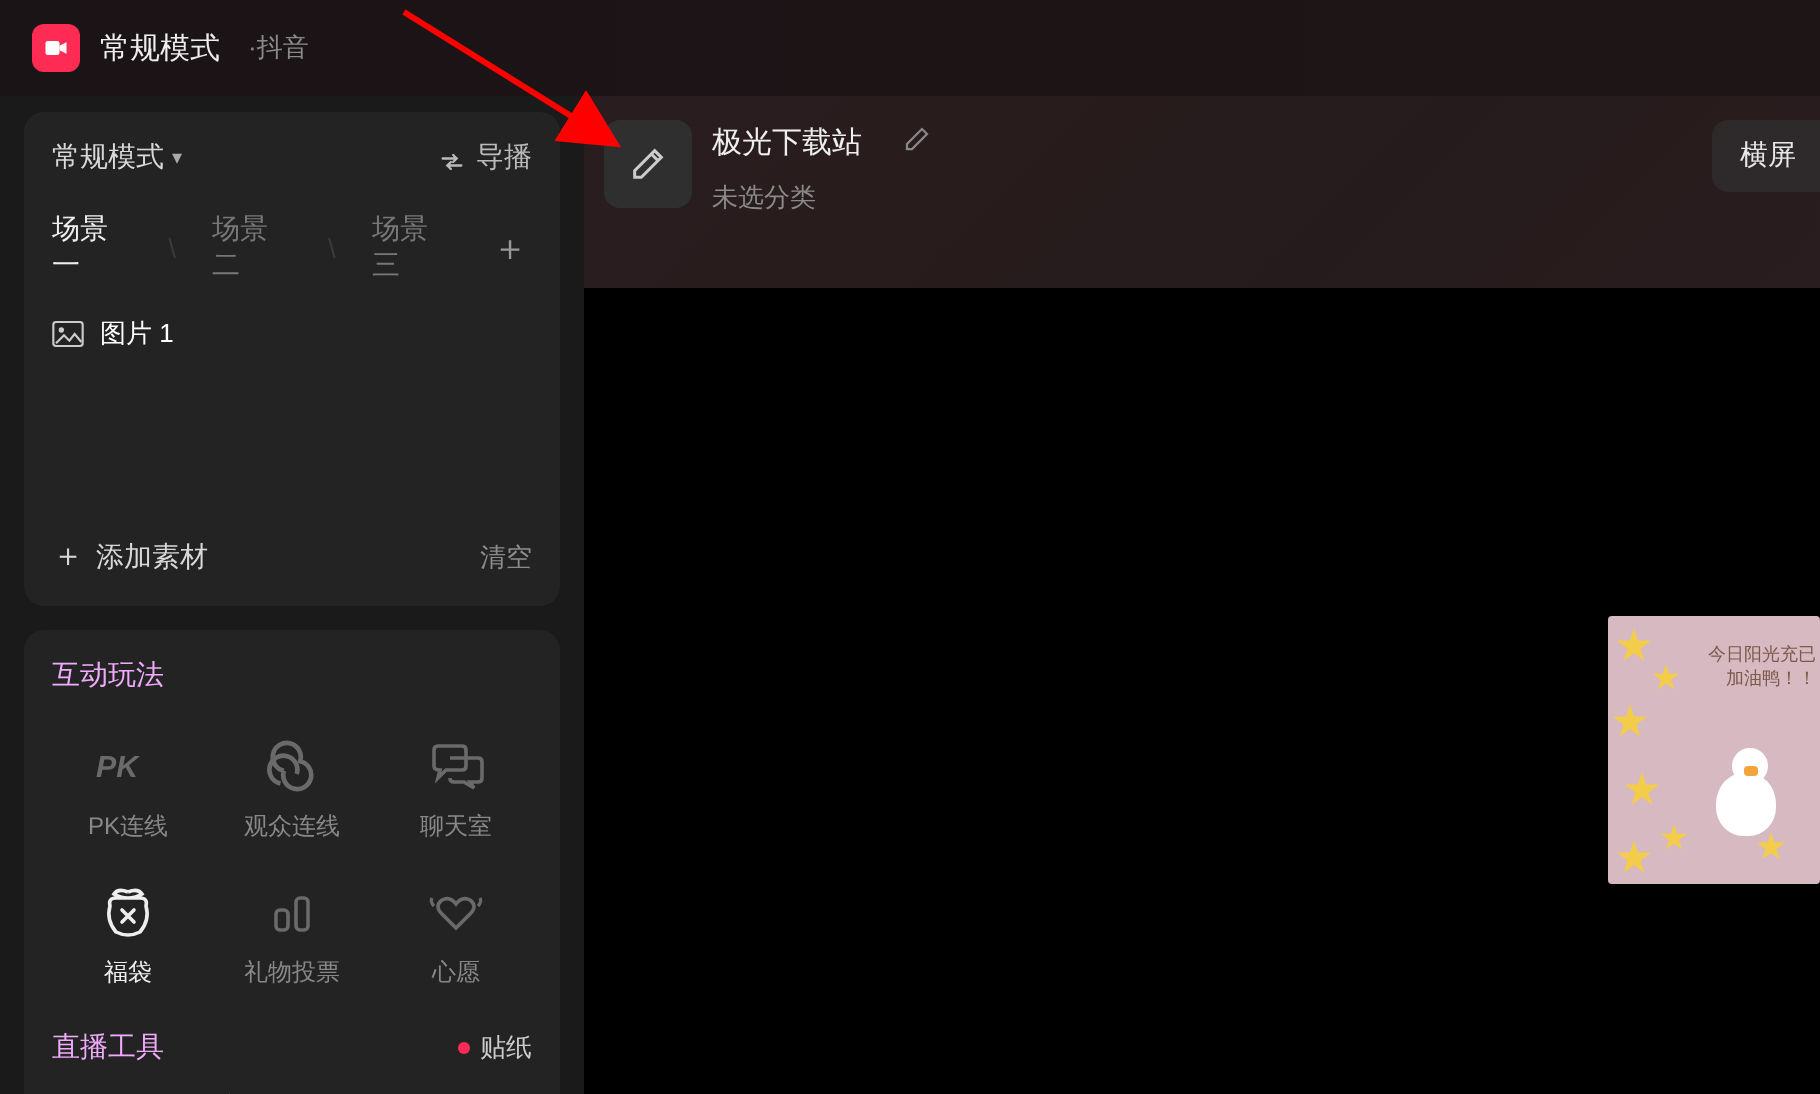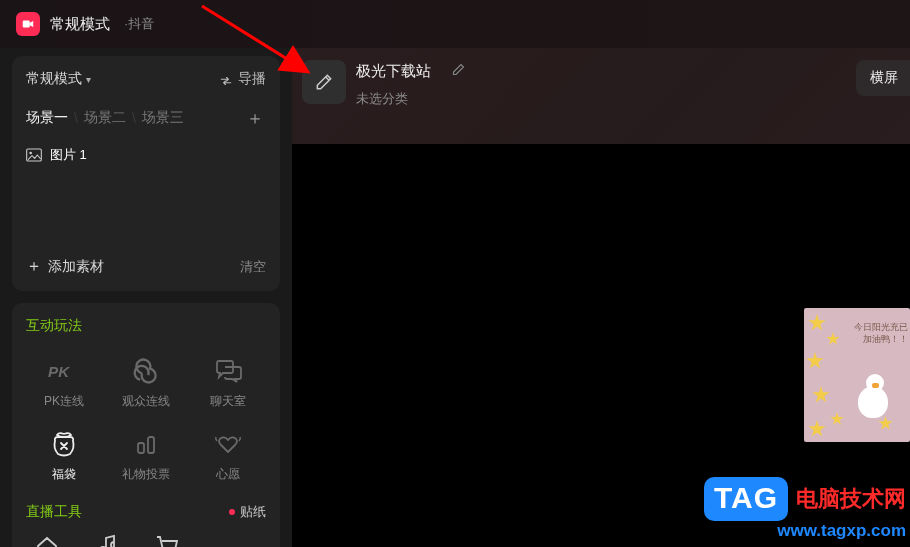--- a/index.html
+++ b/index.html
@@ -65,21 +65,21 @@
 }
 .mode-select { display: flex; align-items: center; gap: 4px; cursor: pointer; }
 .caret-down { font-size: 10px; color: #aaa; }
 .guide { display: flex; align-items: flex-end; gap: 5px; color: #bbb; cursor: pointer; }
 .swap-icn { width: 14px; height: 14px; }
 
 .scene-tabs {
   display: flex;
   align-items: center;
   margin-top: 18px;
-  gap: 6px;
+  gap: 18px;
   font-size: 14px;
 }
 .scene-tab { color: #777; cursor: pointer; }
 .scene-tab.active { color: #eee; }
 .sep { color: #3a3a3a; }
 .plus-scene { margin-left: auto; color: #999; font-size: 18px; cursor: pointer; padding: 0 2px; }
 
 .src-item {
   display: flex;
   align-items: center;
@@ -104,21 +104,21 @@
   align-items: center;
   gap: 6px;
   font-size: 14px;
   color: #d8d8d8;
   cursor: pointer;
 }
 .clear-btn { font-size: 13px; color: #8c8c8c; cursor: pointer; }
 
 
 .panel2 { padding: 14px 14px 4px 14px; }
-.section-title { font-size: 14px; color: #84cc16; margin-bottom: 14px; }
+.section-title { font-size: 14px; color: #f0abfc; margin-bottom: 14px; }
 .grid4 {
   display: grid;
   grid-template-columns: repeat(3, 1fr);
   gap: 6px;
   margin-bottom: 10px;
 }
 .g-item {
   display: flex;
   flex-direction: column;
   align-items: center;
@@ -445,27 +445,20 @@
         <div>今日阳光充已</div>
         <div>加油鸭！！</div>
       </div>
       <div class="duck">
         <div class="duck-body"></div>
         <div class="duck-head"></div>
         <div class="duck-beak"></div>
       </div>
     </div>
 
-    <div class="tag-wm">
-      <div class="tag-row">
-        <div class="tag-badge">TAG</div>
-        <div class="tag-cn">电脑技术网</div>
-      </div>
-      <div class="tag-url">www.tagxp.com</div>
-    </div>
   </div>
 </div>
 
 <svg class="arrow-svg" viewBox="0 0 140 92">
   <defs>
     <marker id="ah" markerWidth="12" markerHeight="12" refX="9" refY="5" orient="auto">
       <path d="M0 0 L10 5 L0 10 Z" fill="#ff0000"></path>
     </marker>
   </defs>
   <line x1="4" y1="4" x2="110" y2="70" stroke="#ff0000" stroke-width="3" marker-end="url(#ah)"></line>

